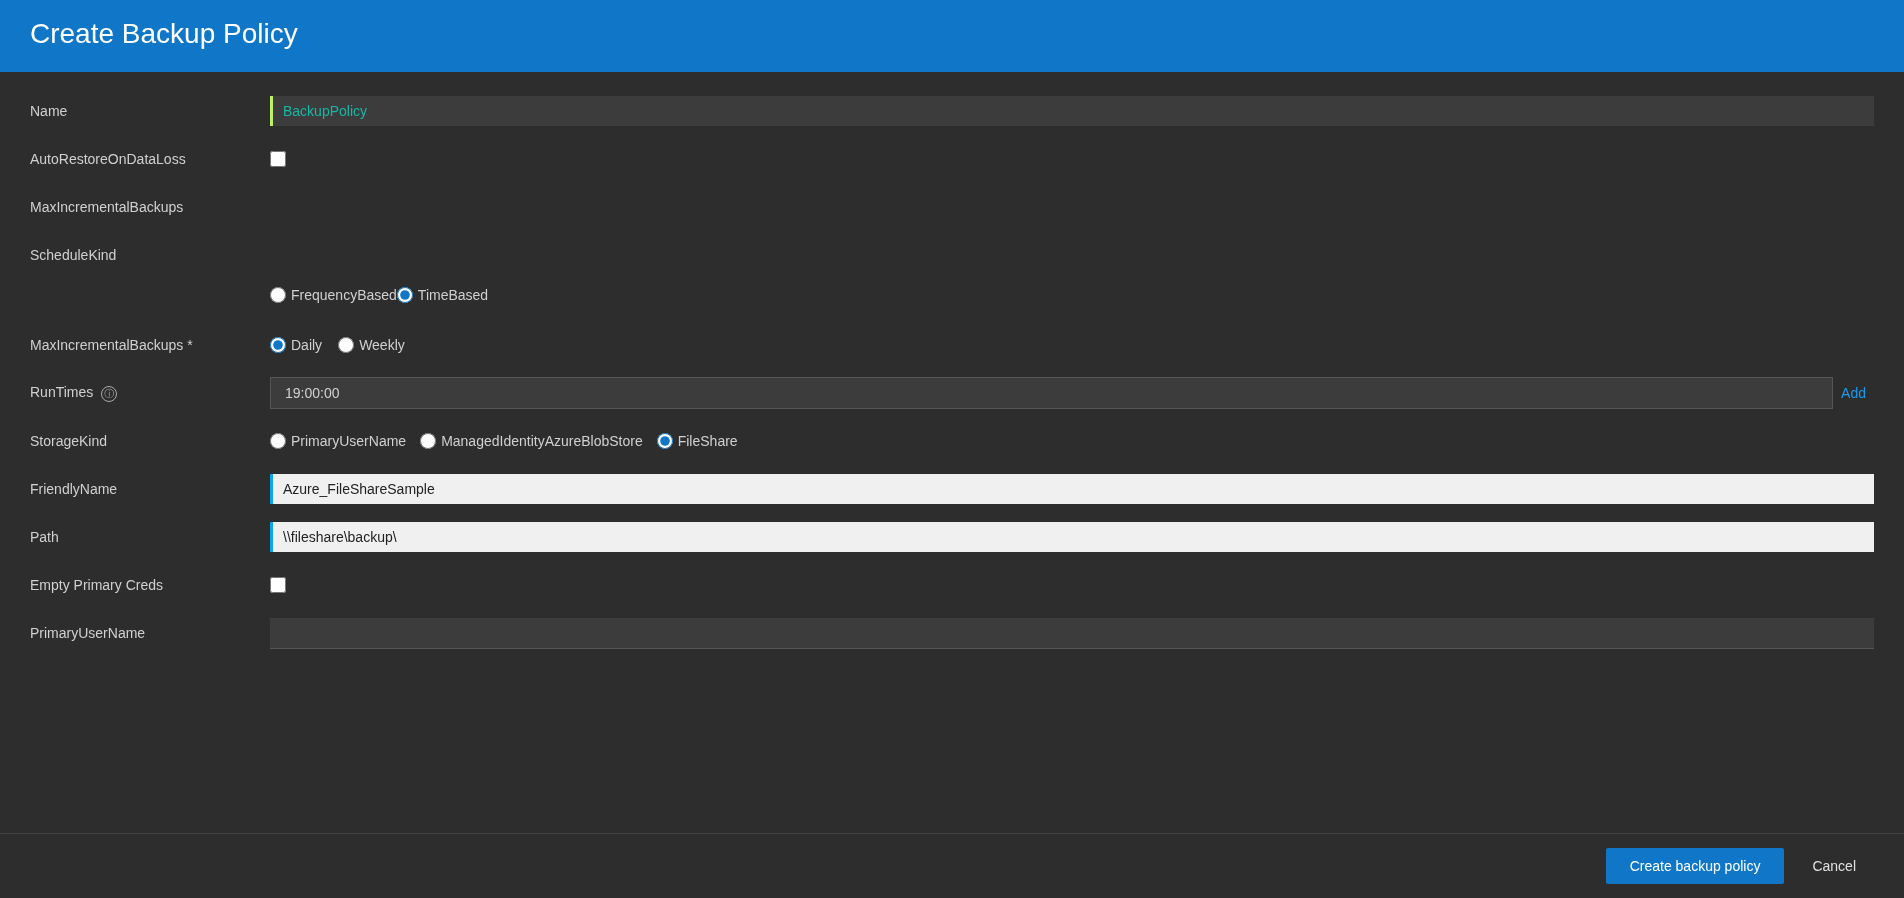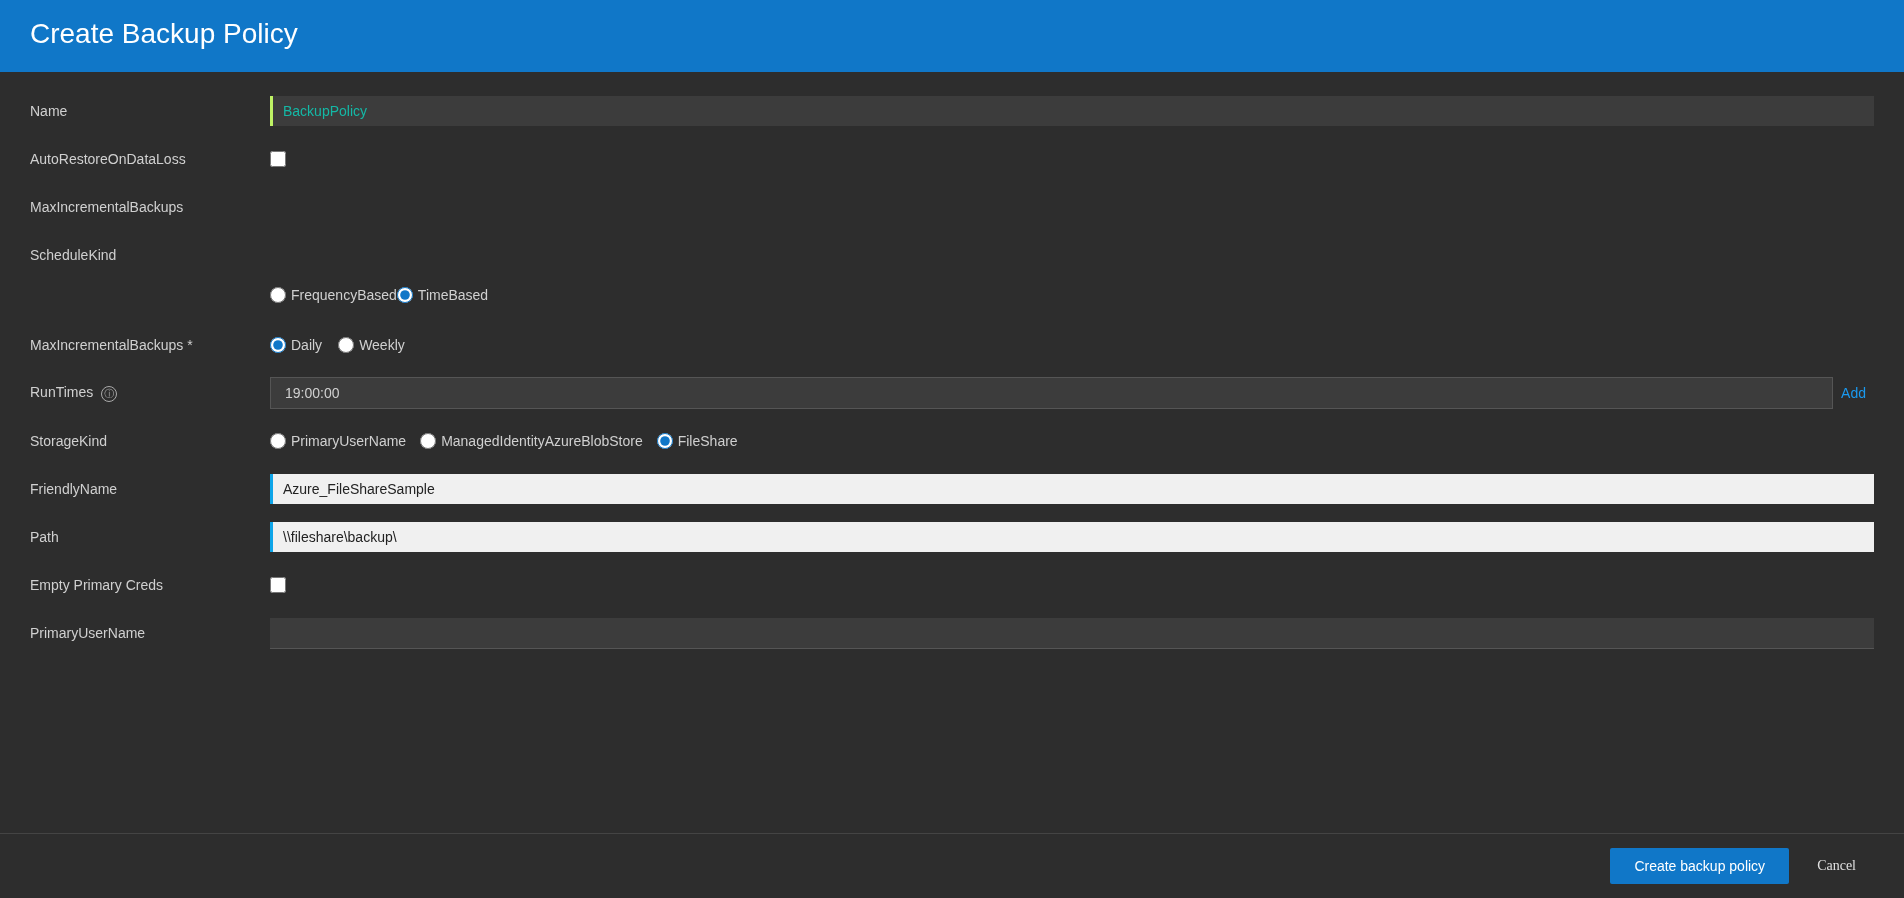--- a/index.html
+++ b/index.html
@@ -147,21 +147,20 @@
       border-radius: 2px;
     }
 
     .btn-secondary {
       background: transparent;
       color: #e0e0e0;
       border: none;
       padding: 10px 18px;
       font-size: 14px;
       cursor: pointer;
-      font-family: Liberation Serif, serif;
     }
 
     .partial-row {
       display: flex;
       align-items: center;
       margin-bottom: 10px;
       min-height: 38px;
     }
 
     .partial-input {

